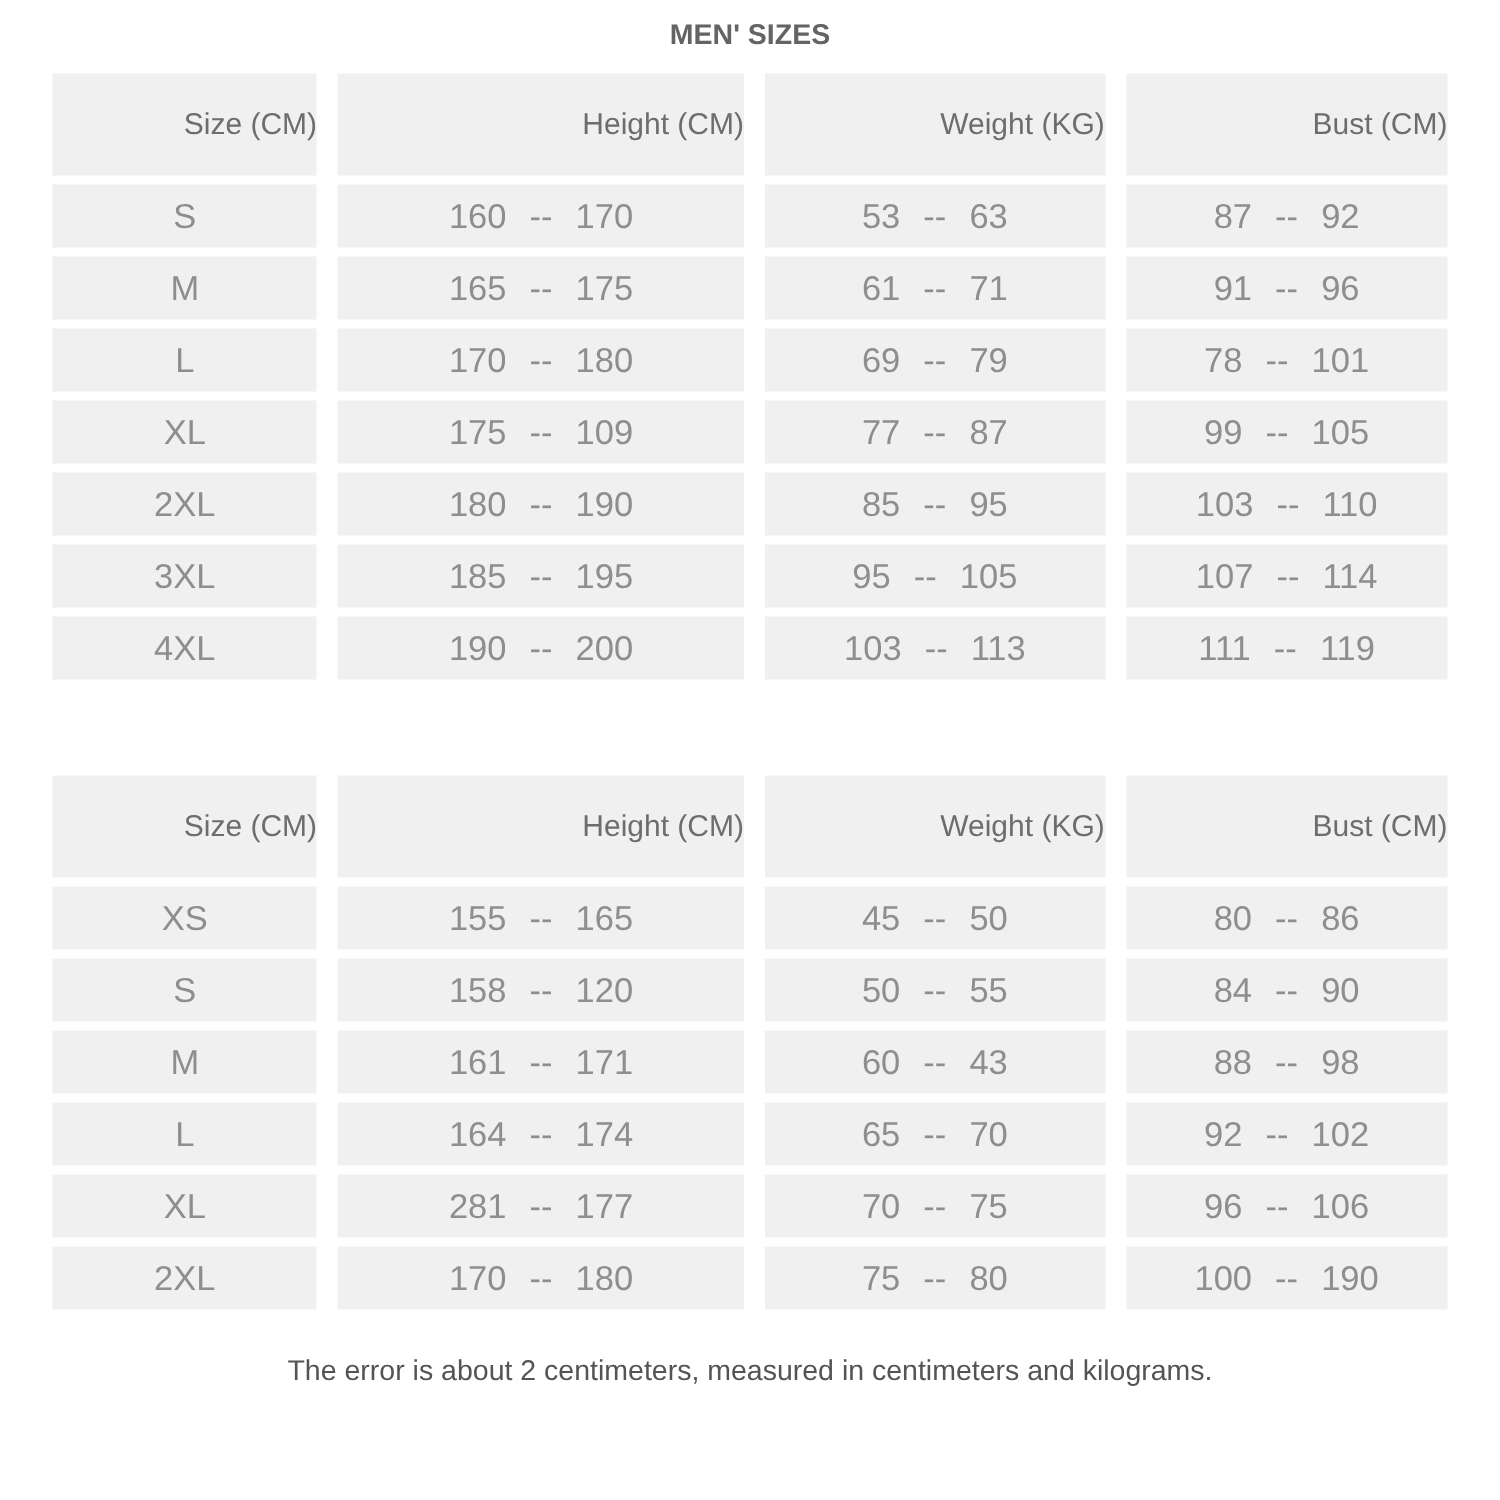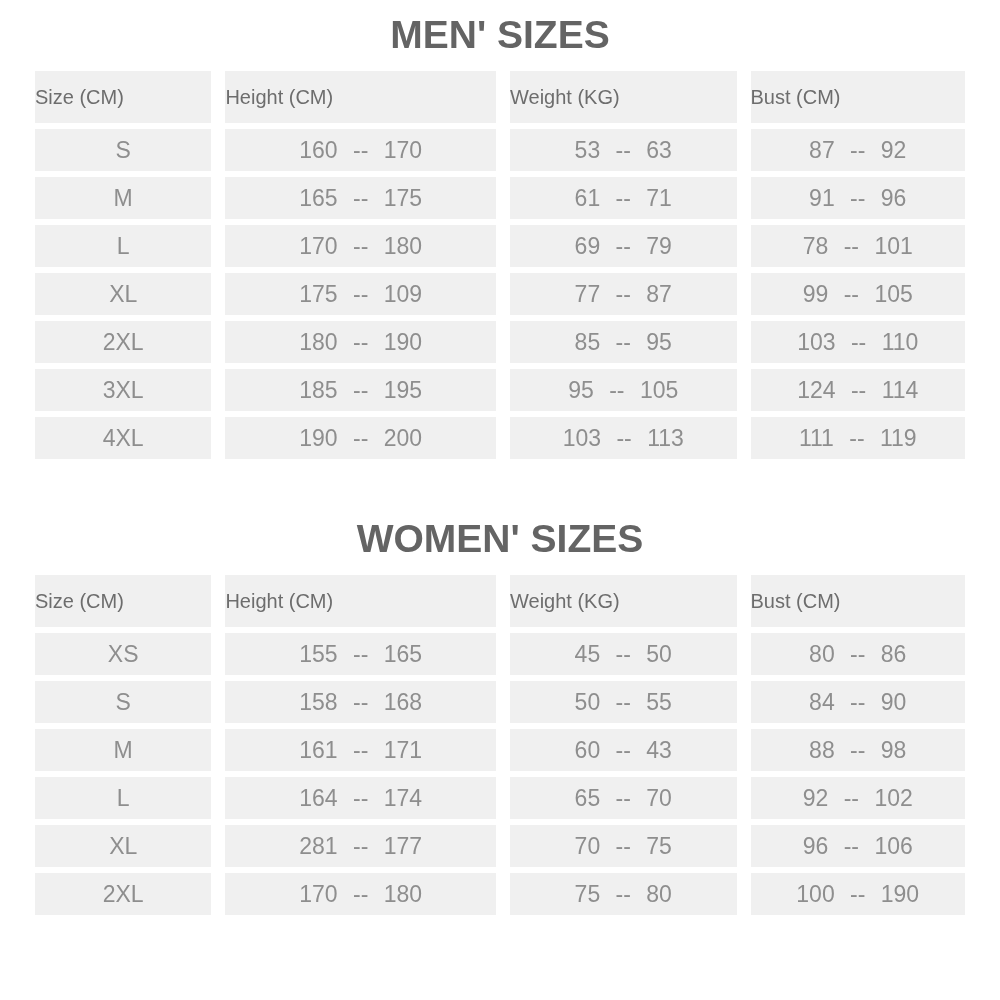--- a/index.html
+++ b/index.html
@@ -17,43 +17,43 @@
     font-family: "Liberation Sans", sans-serif;
   }
   .page {
     width: 1000px;
     height: 1000px;
     padding-top: 13px;
     overflow: hidden;
   }
   .table-title {
     text-align: center;
-    font-size: 39px;
+    font-size: 19px;
     font-weight: bold;
     color: var(--title-text);
     margin-bottom: 8px;
   }
   table.size-table {
     margin: 0 auto;
     border-collapse: separate;
     border-spacing: 14px 6px;
     table-layout: fixed;
     width: 958px;
   }
   col.c1 { width: 176px; }
   col.c2 { width: 270px; }
   col.c3 { width: 226px; }
   col.c4 { width: 214px; }
   th {
     background: var(--cell-bg);
-    height: 52px;
+    height: 68px;
     font-size: 20px;
     font-weight: normal;
     color: var(--header-text);
-    text-align: left;
+    text-align: right;
     vertical-align: middle;
   }
   td {
     background: var(--cell-bg);
     height: 42px;
     font-size: 23px;
     color: var(--cell-text);
     text-align: center;
     vertical-align: middle;
     word-spacing: 9px;
@@ -118,34 +118,33 @@
           <tr>
             <td>2XL</td>
             <td>180 -- 190</td>
             <td>85 -- 95</td>
             <td>103 -- 110</td>
           </tr>
           <tr>
             <td>3XL</td>
             <td>185 -- 195</td>
             <td>95 -- 105</td>
-            <td>124 -- 114</td>
+            <td>107 -- 114</td>
           </tr>
           <tr>
             <td>4XL</td>
             <td>190 -- 200</td>
             <td>103 -- 113</td>
             <td>111 -- 119</td>
           </tr>
         </tbody>
     </table>
   </section>
 
   <section class="section-women">
-    <h1 class="table-title">WOMEN' SIZES</h1>
     <table class="size-table">
       <colgroup>
         <col class="c1">
           <col class="c2">
           <col class="c3">
           <col class="c4">
       </colgroup>
       <thead>
         <tr>
             <th>Size (CM)</th>
@@ -156,21 +155,21 @@
       </thead>
       <tbody>
           <tr>
             <td>XS</td>
             <td>155 -- 165</td>
             <td>45 -- 50</td>
             <td>80 -- 86</td>
           </tr>
           <tr>
             <td>S</td>
-            <td>158 -- 168</td>
+            <td>158 -- 120</td>
             <td>50 -- 55</td>
             <td>84 -- 90</td>
           </tr>
           <tr>
             <td>M</td>
             <td>161 -- 171</td>
             <td>60 -- 43</td>
             <td>88 -- 98</td>
           </tr>
           <tr>
@@ -188,14 +187,15 @@
           <tr>
             <td>2XL</td>
             <td>170 -- 180</td>
             <td>75 -- 80</td>
             <td>100 -- 190</td>
           </tr>
         </tbody>
     </table>
   </section>
 
+  <p class="footer-note">The error is about 2 centimeters, measured in centimeters and kilograms.</p>
 
 </div>
 
 </body></html>

